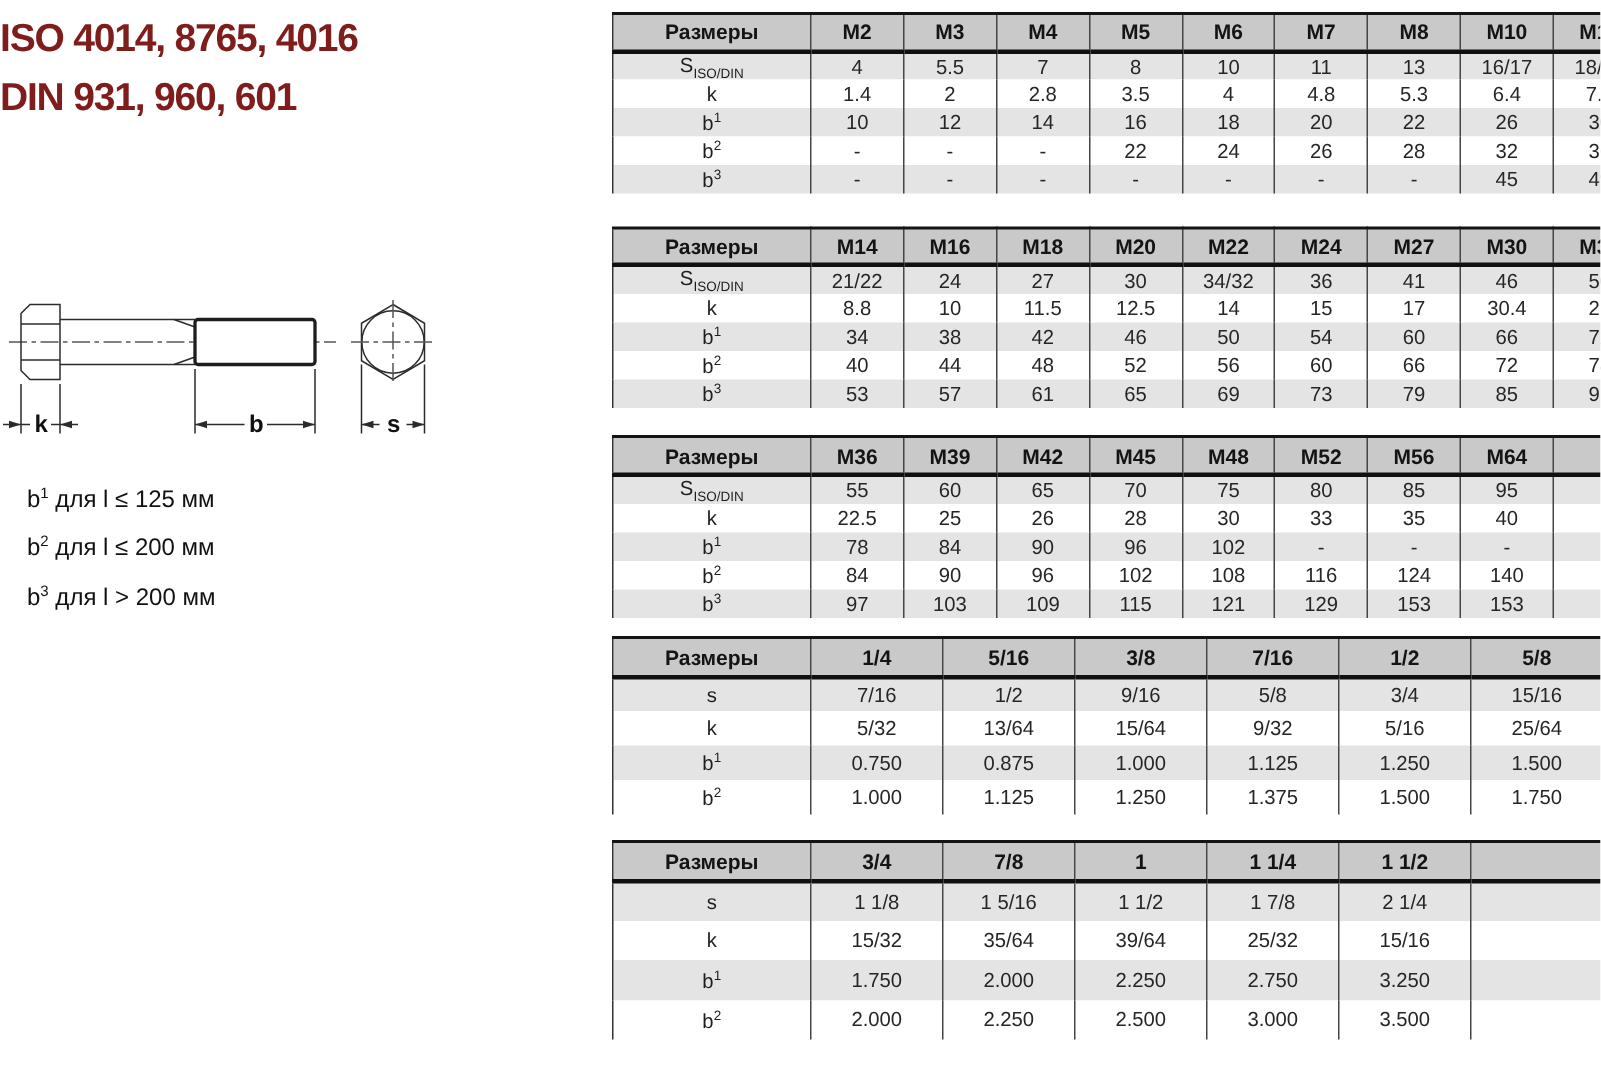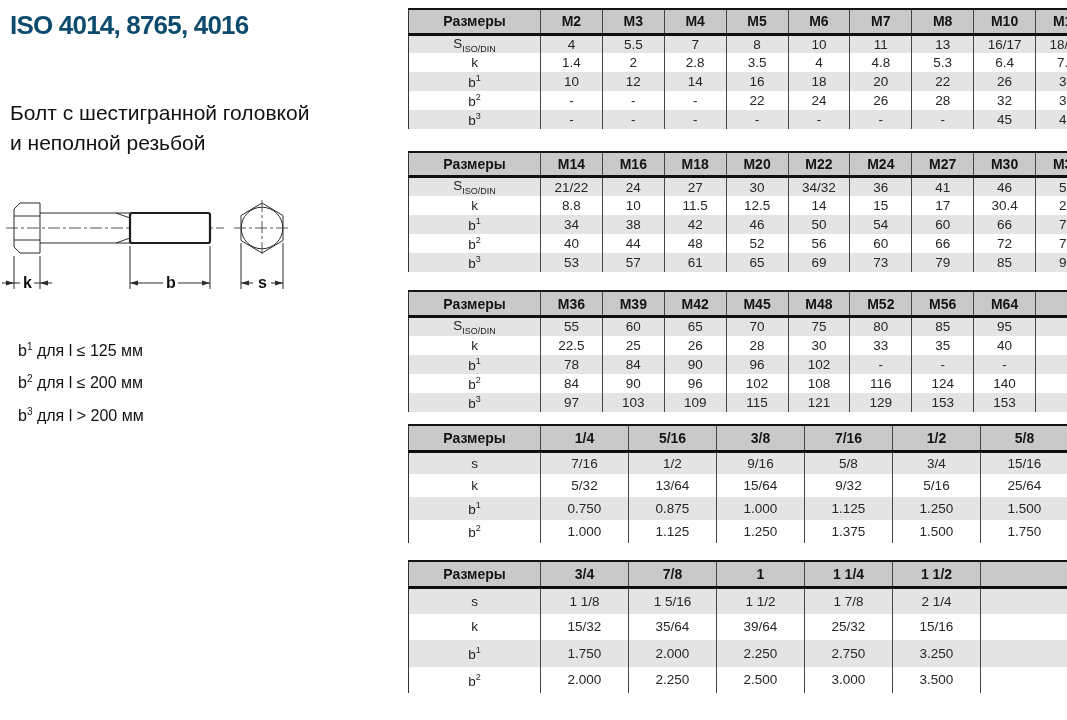--- a/index.html
+++ b/index.html
@@ -1,24 +1,24 @@
 <!DOCTYPE html>
 <html><head>
 <meta charset="utf-8">
 <style>
   html,body{margin:0;padding:0;background:#fff;}
   #page{position:relative;width:1067px;height:720px;background:#fff;overflow:hidden;
         font-family:"Liberation Sans","DejaVu Sans",sans-serif;color:#1a1a1a;}
 
   
-  #title-block{position:absolute;left:10px;top:6px;font-weight:bold;font-size:26px;
-               line-height:39px;letter-spacing:-0.8px;color:#0c4a6e;}
+  #title-block{position:absolute;left:0;top:6px;font-weight:bold;font-size:26px;
+               line-height:39px;letter-spacing:-0.8px;color:#7f1d1d;}
   #subtitle-block{position:absolute;left:10px;top:98px;font-size:21px;line-height:30px;color:#111;}
   #drawing-wrap{position:absolute;left:0px;top:185px;width:340px;height:120px;}
-  #notes{position:absolute;left:18px;top:333px;font-size:16px;line-height:28px;color:#111;}
+  #notes{position:absolute;left:18px;top:316px;font-size:16px;line-height:28px;color:#111;}
   #notes .note sup{font-size:10px;}
 
   
   #tables-panel{position:absolute;left:372px;top:0;width:695px;padding-left:36px;}
   table.spec{border-collapse:collapse;table-layout:fixed;
              border-top:2.5px solid #141414;border-left:1px solid #333;border-right:1px solid #333;
              font-size:13.5px;color:#262626;}
   .t0,.t1,.t2{width:690px;}
   .t3,.t4{width:661px;}
   .t0{margin-top:8px;}   .t1{margin-top:21.5px;} .t2{margin-top:18.5px;}
@@ -47,26 +47,23 @@
   .arr{fill:#2b2b2b;stroke:none;}
   .dimlabel{font-family:"Liberation Sans",sans-serif;font-weight:bold;font-size:16px;fill:#111;}
 </style>
 </head>
 <body>
 
 <div id="page">
 
   <div id="title-block">
     <div>ISO 4014, 8765, 4016</div>
+    <div>DIN 931, 960, 601</div>
   </div>
 
-  <div id="subtitle-block">
-    <div>Болт с шестигранной головкой</div>
-    <div>и неполной резьбой</div>
-  </div>
 
   <div id="drawing-wrap">
     <svg width="340" height="120" viewBox="0 0 340 120" xmlns="http://www.w3.org/2000/svg">
 
       <line class="cl" x1="6" y1="43" x2="224" y2="43"></line>
 
       <polygon class="ln" points="14,24 20,18 40,18 40,68 20,68 14,62"></polygon>
       <line class="ln" x1="14" y1="31" x2="40" y2="31"></line>
       <line class="ln" x1="14" y1="55" x2="40" y2="55"></line>
 

